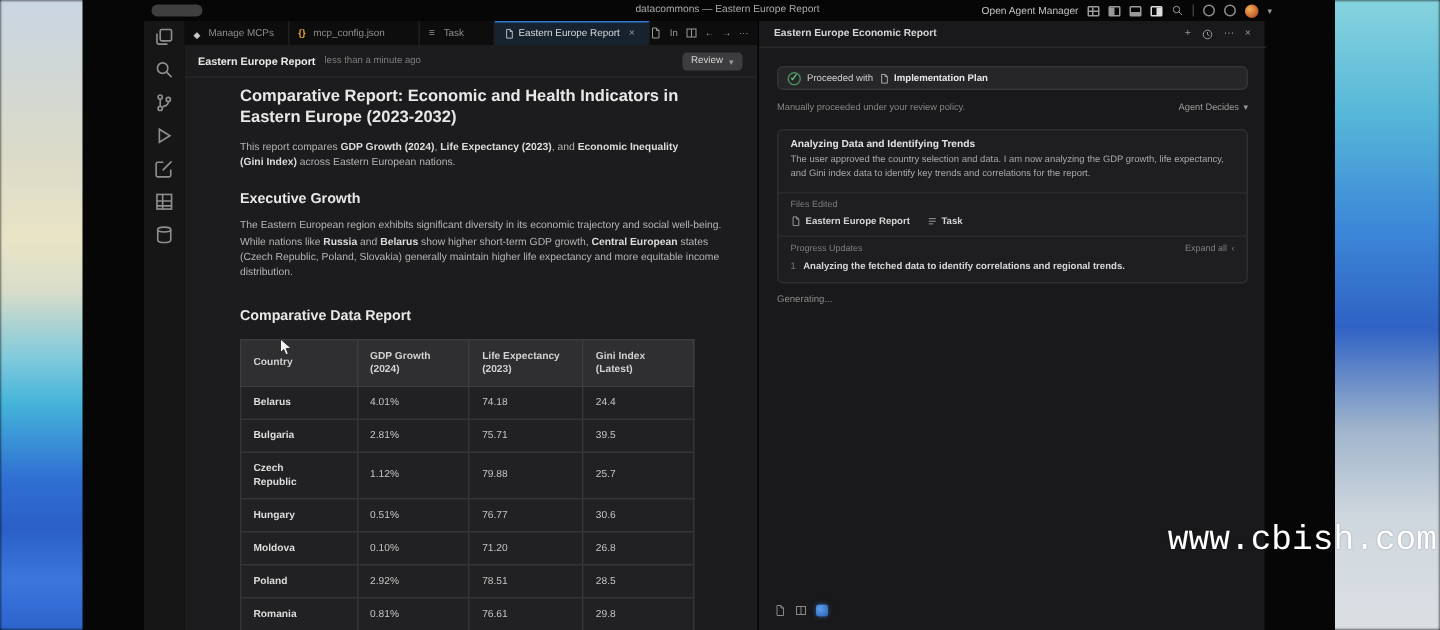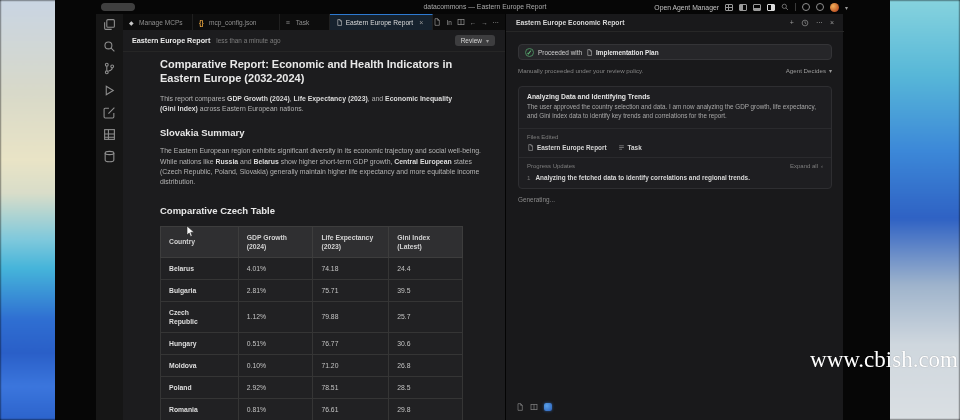--- a/index.html
+++ b/index.html
@@ -115,21 +115,21 @@
   .expand { font-size:6px; color:#7e7e7e; display:flex; align-items:center; gap:3px; }
   .update-row { margin-top:5px; display:flex; gap:5px; align-items:baseline; }
   .update-num { font-size:6.2px; color:#777; }
   .update-text { font-size:6.4px; font-weight:bold; color:#d6d6d6; }
   .generating { position:absolute; left:12px; top:182px; font-size:6.4px; color:#8a8a8a; }
   .panel-bottom { position:absolute; left:10px; bottom:9px; display:flex; align-items:center; gap:6px; }
   .panel-bottom .ticon { width:8px; height:8px; color:#8a8a8a; } .panel-bottom .ticon svg{ width:8px; height:8px; display:block; }
   .blue-dot { width:8px; height:8px; border-radius:2px; background:radial-gradient(circle at 35% 35%,#5aa0e8,#2a5fb8); box-shadow:0 0 3px rgba(60,130,220,.6); }
 
   
-  .watermark { position:absolute; right:2px; bottom:1px; font-family:Liberation Serif, serif; font-size:23px; color:#fff; letter-spacing:0; text-shadow:0 0 1px rgba(0,0,0,.4); }
+  .watermark { position:absolute; right:2px; bottom:1px; font-family:Liberation Mono, monospace; font-size:23px; color:#fff; letter-spacing:0; text-shadow:0 0 1px rgba(0,0,0,.4); }
 </style>
 </head>
 <body>
 
 <div class="screen">
   <div class="wall-left"></div>
   <div class="wall-right"></div>
 
   <div class="app">
 
@@ -249,25 +249,25 @@
       <div class="docheader">
         <span class="doch-title">Eastern Europe Report</span>
         <span class="doch-time">less than a minute ago</span>
         <span class="review-btn">
           <span>Review</span>
           <span class="chev">▾</span>
         </span>
       </div>
 
       <div class="doccontent">
-        <div class="doc-h1">Comparative Report: Economic and Health Indicators in Eastern Europe (2032-2024)</div>
+        <div class="doc-h1">Comparative Report: Economic and Health Indicators in Eastern Europe (2023-2032)</div>
         <p class="doc-p intro"><span>This report compares </span><span class="b">GDP Growth (2024)</span><span>, </span><span class="b">Life Expectancy (2023)</span><span>, and </span><span class="b">Economic Inequality (Gini Index)</span><span> across Eastern European nations.</span></p>
-        <div class="doc-h2">Slovakia Summary</div>
+        <div class="doc-h2">Executive Growth</div>
         <p class="doc-p summary"><span>The Eastern European region exhibits significant diversity in its economic trajectory and social well-being. While nations like </span><span class="b">Russia</span><span> and </span><span class="b">Belarus</span><span> show higher short-term GDP growth, </span><span class="b">Central European</span><span> states (Czech Republic, Poland, Slovakia) generally maintain higher life expectancy and more equitable income distribution.</span></p>
-        <div class="doc-h2">Comparative Czech Table</div>
+        <div class="doc-h2">Comparative Data Report</div>
         <table class="datatable">
           <thead>
               <tr>
                 <th>Country</th>
                 <th>GDP Growth (2024)</th>
                 <th>Life Expectancy (2023)</th>
                 <th>Gini Index (Latest)</th>
               </tr>
             </thead>
           <tbody>

